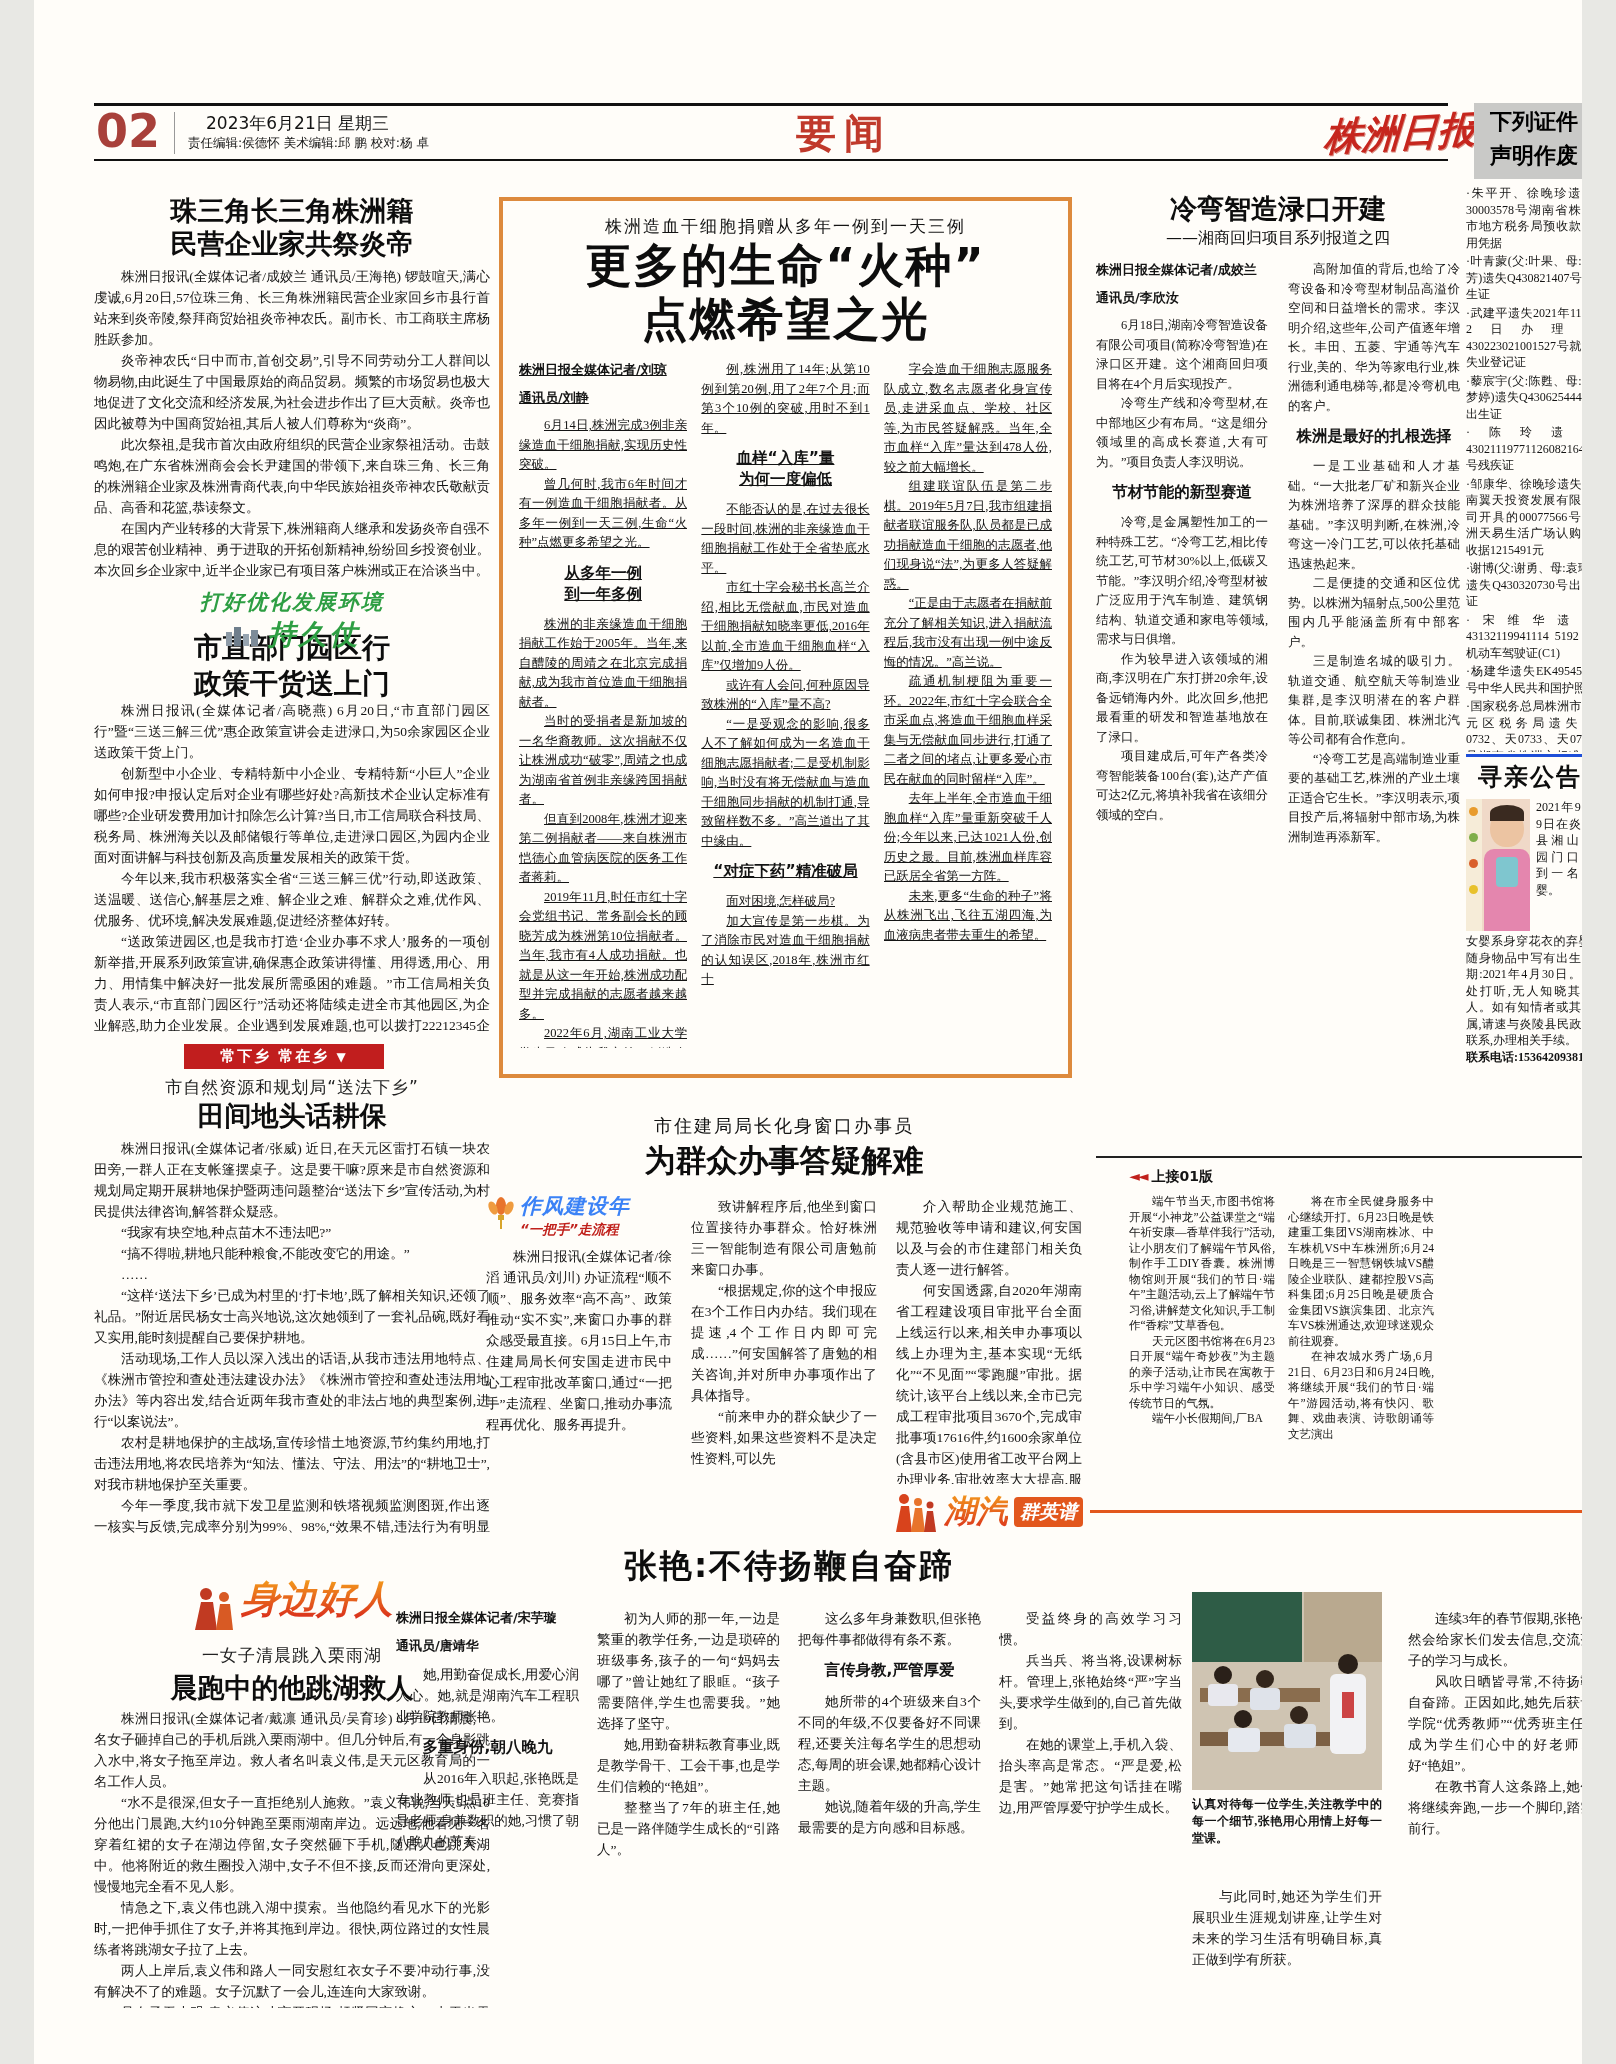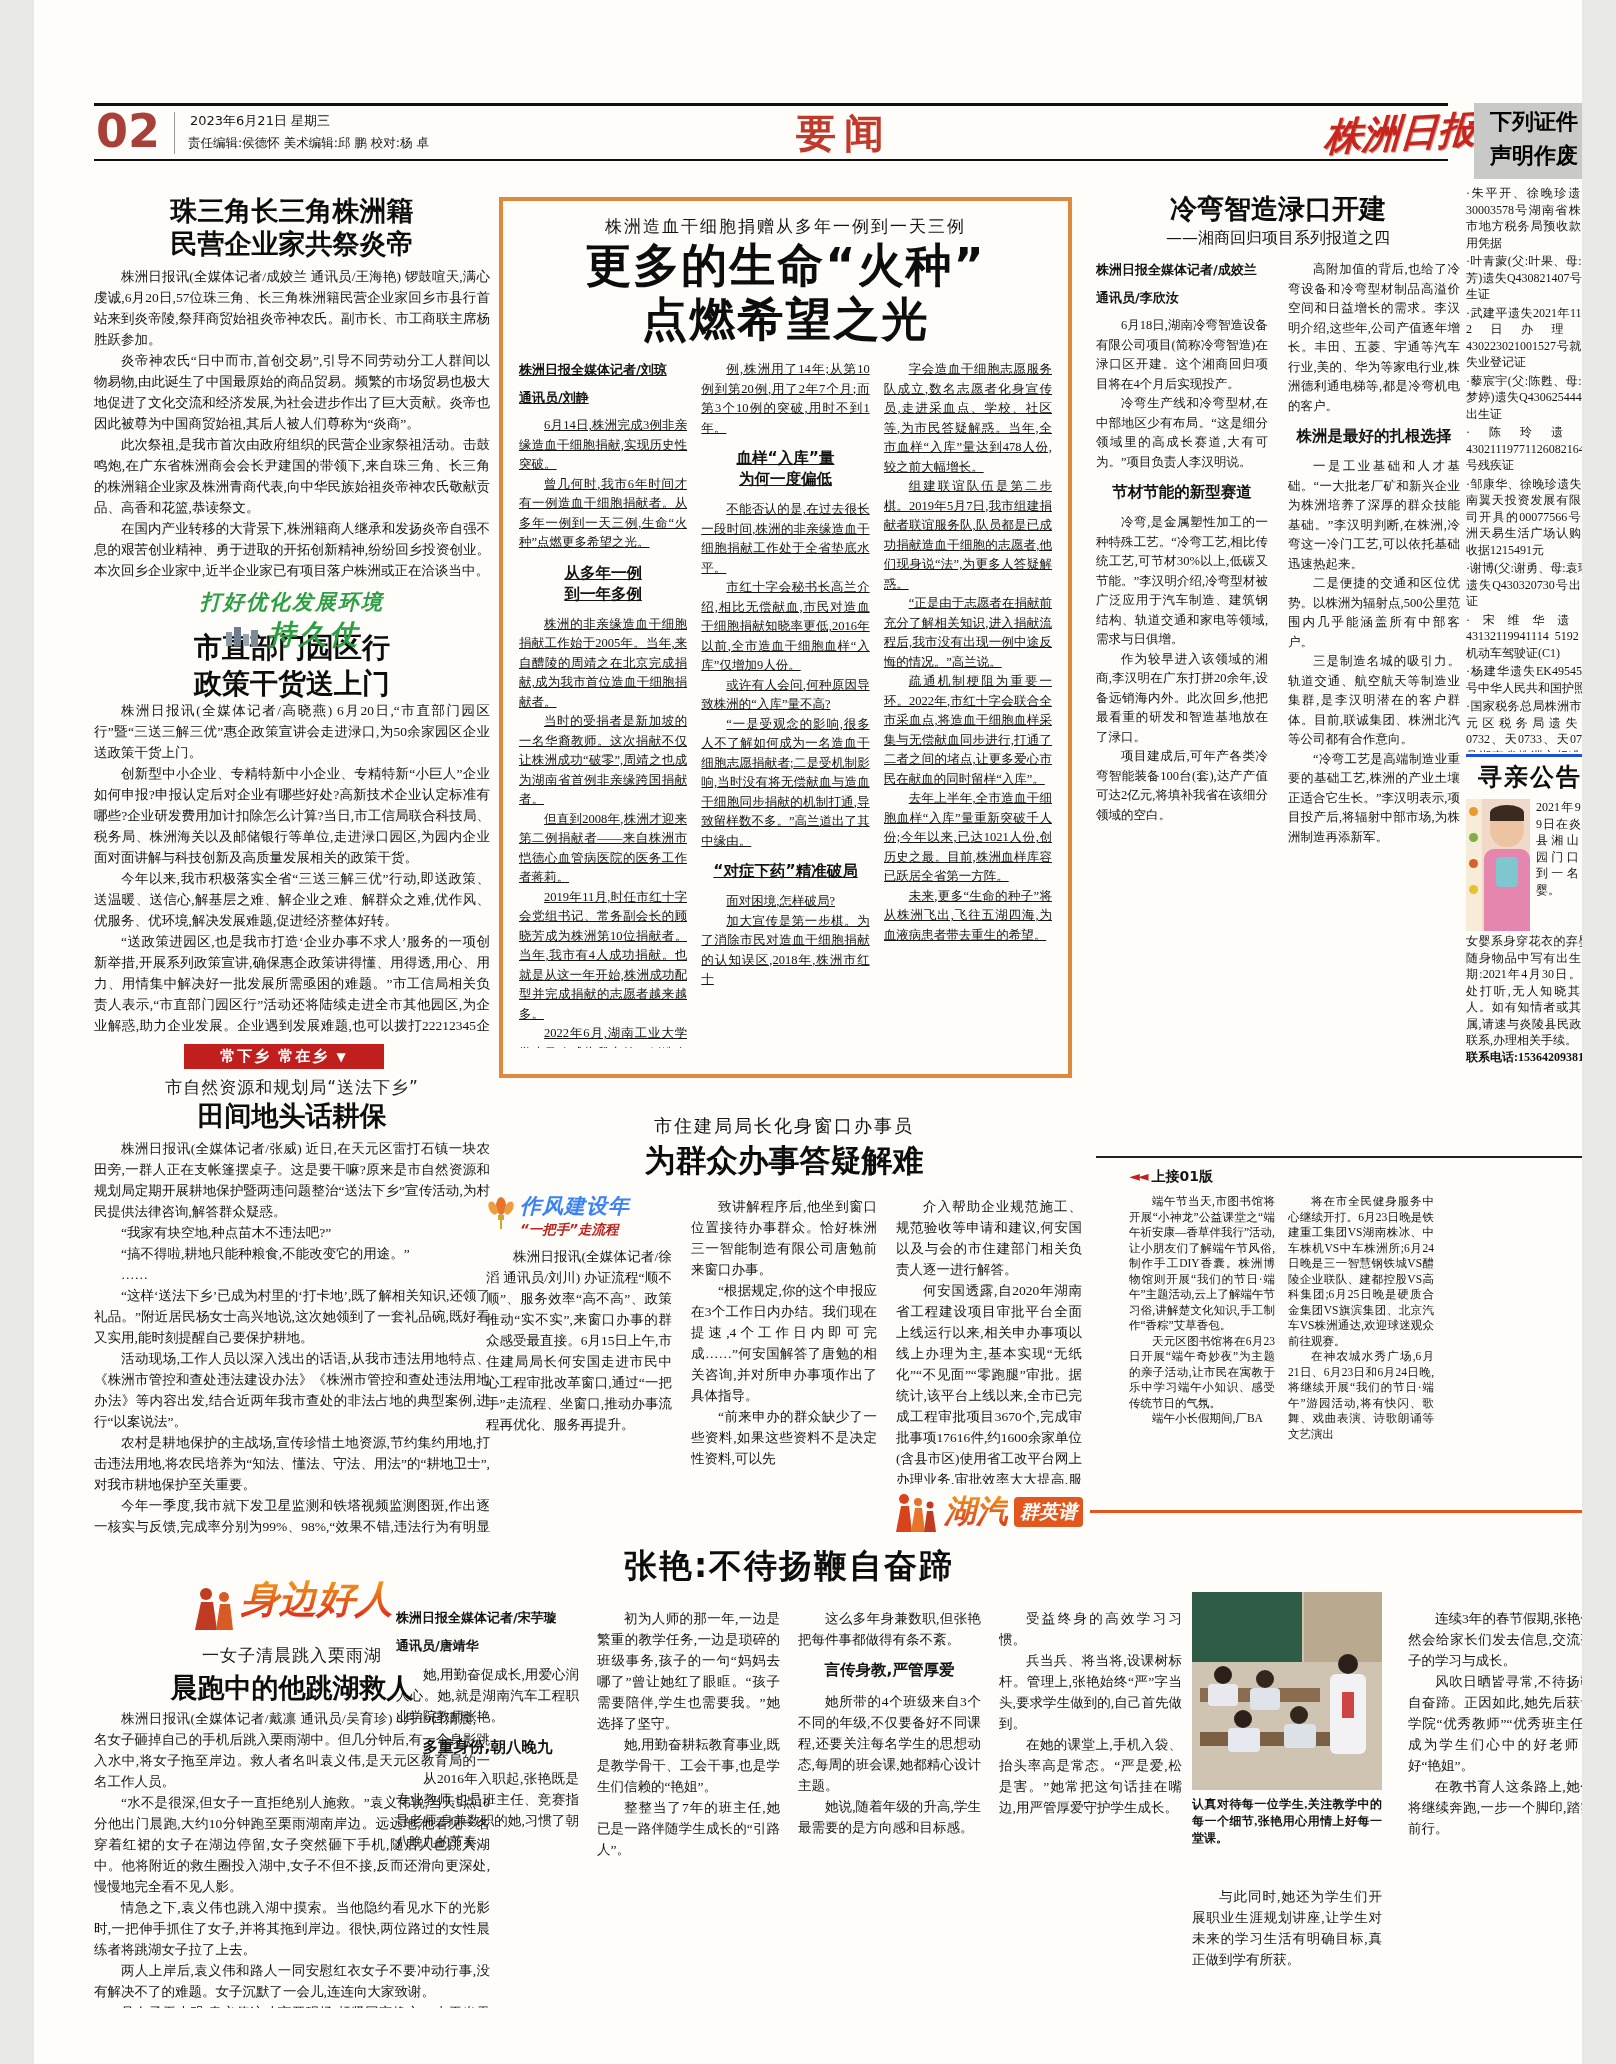--- a/index.html
+++ b/index.html
@@ -11,21 +11,21 @@
   .bt{font-size:13.5px;line-height:21px;text-align:justify;overflow:hidden;}
   .bt p.para{margin:0;text-indent:2em;}
   .byline{font-weight:bold;font-family:"DejaVu Sans",sans-serif;font-size:13px;line-height:20px;margin:0 0 8px 0;}
   .subhead{font-family:"DejaVu Sans",sans-serif;font-weight:900;font-size:15.5px;line-height:21px;text-align:center;margin:10px 0;}
   .kicker{font-family:"DejaVu Sans",sans-serif;font-size:17px;letter-spacing:1px;color:#222;}
   
   #hdr-line-top{left:60px;top:103px;width:1354px;height:3px;background:#111;}
   #hdr-line-bot{left:60px;top:159px;width:1354px;height:2px;background:#111;}
   #page-num{left:62px;top:104px;font-size:46px;font-weight:900;color:#a8403a;font-family:"DejaVu Sans",sans-serif;}
   #hdr-vline{left:140px;top:112px;width:1px;height:42px;background:#999;}
-  #hdr-date{left:156px;top:112px;font-size:13px;font-family:"DejaVu Sans",sans-serif;}
+  #hdr-date{left:172px;top:112px;font-size:17px;font-family:"DejaVu Sans",sans-serif;}
   #hdr-editors{left:154px;top:135px;font-size:12.5px;font-family:"DejaVu Sans",sans-serif;}
   #section-title{left:700px;top:106px;width:220px;font-size:40px;font-weight:900;letter-spacing:8px;color:#c0392b;font-family:"DejaVu Sans",sans-serif;text-align:center;}
   #masthead{left:1290px;top:108px;font-size:38px;font-weight:900;color:#c6261e;font-style:italic;transform:rotate(-3deg) skewX(-6deg);font-family:"DejaVu Sans",sans-serif;text-shadow:1px 1px 0 #d98a7f;}
   #notice-title{left:1440px;top:103px;width:120px;height:74px;background:#c9c9c7;text-align:center;
     font-family:"DejaVu Sans",sans-serif;font-weight:900;font-size:22px;line-height:34px;color:#000;padding-top:2px;}
   
   .lcol{left:60px;width:396px;}
   #a1-head{top:194px;font-size:27px;line-height:33px;}
   #a1-body{top:266px;height:312px;}
   #logo-env{top:588px;text-align:center;}

